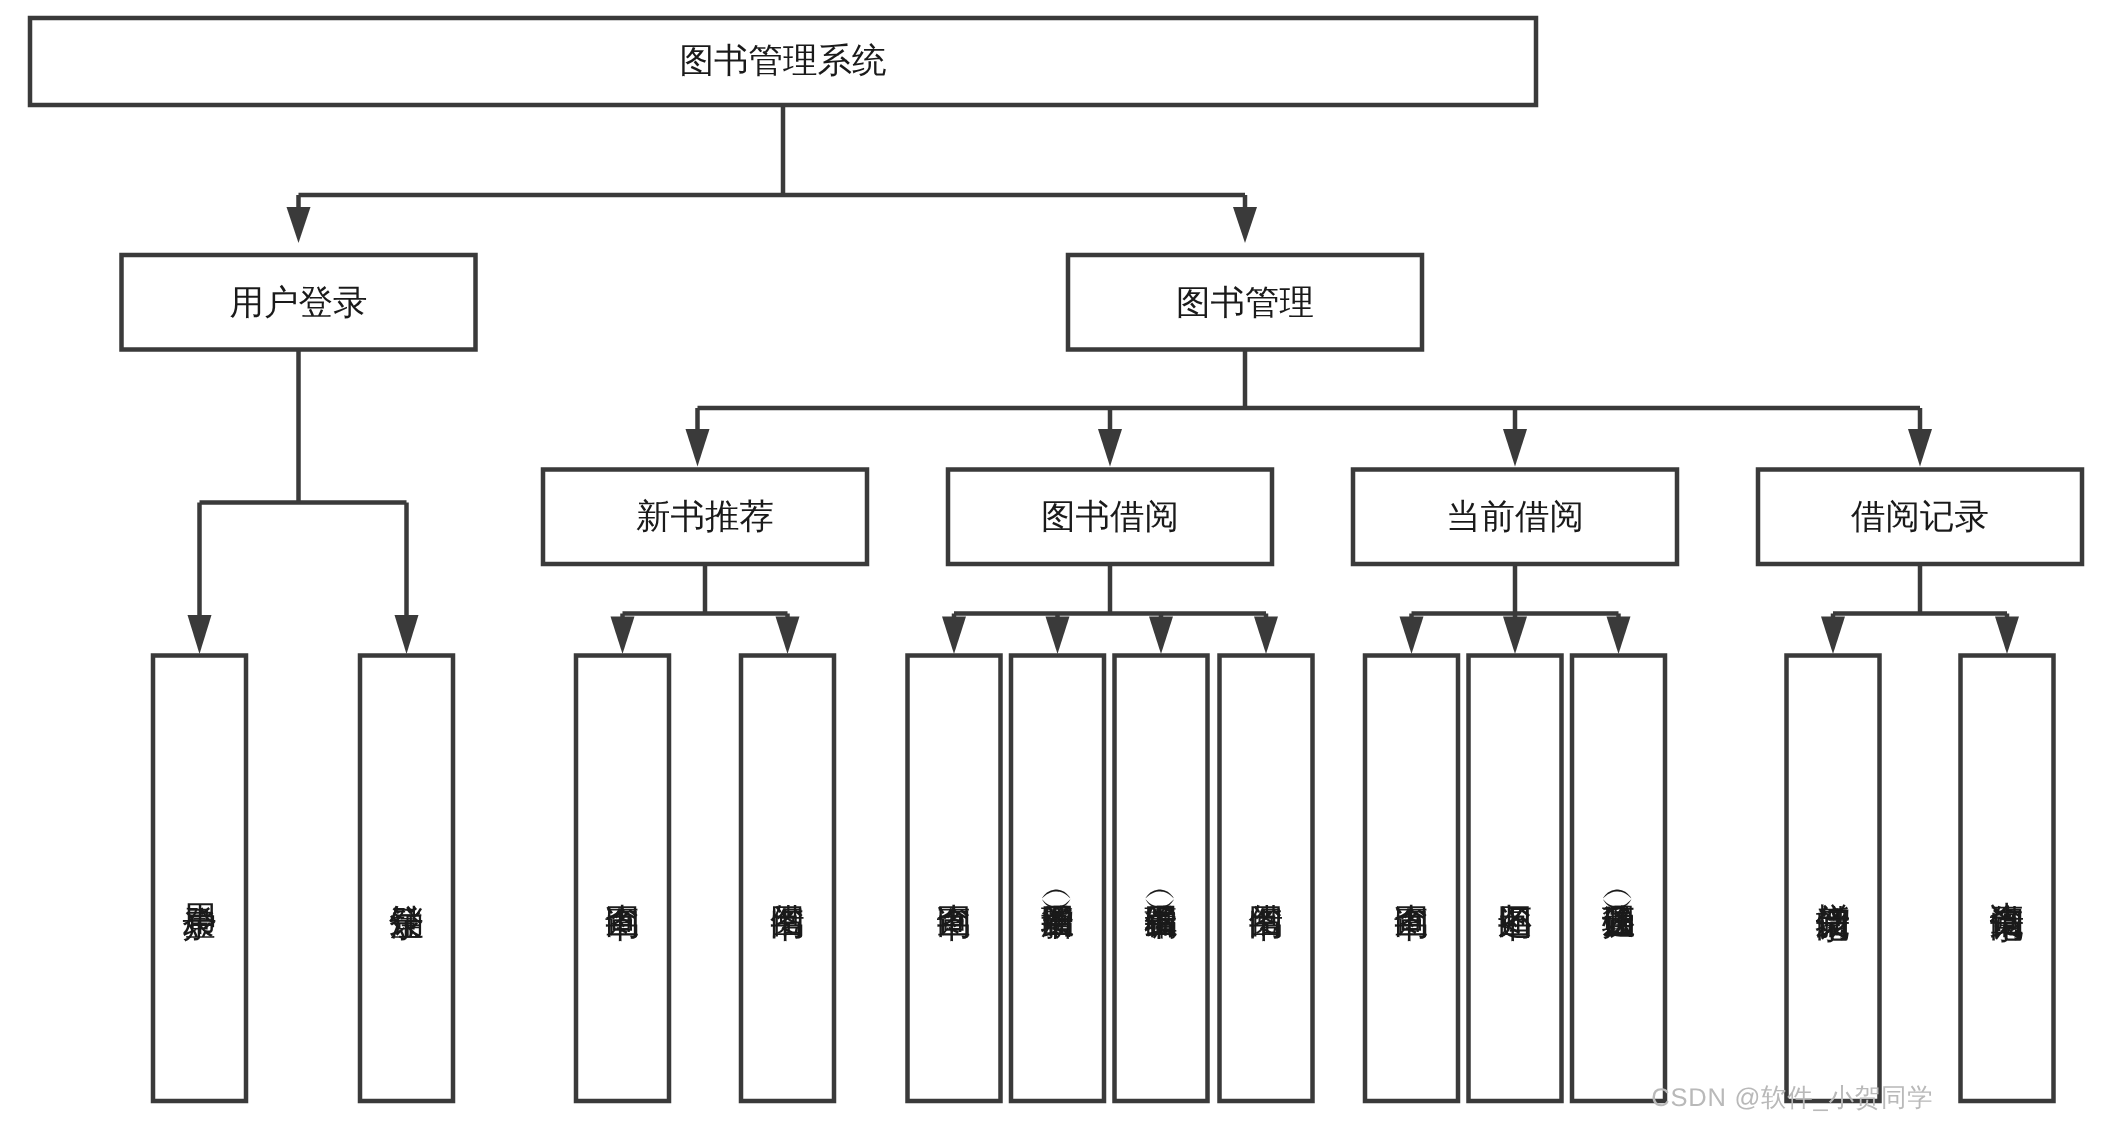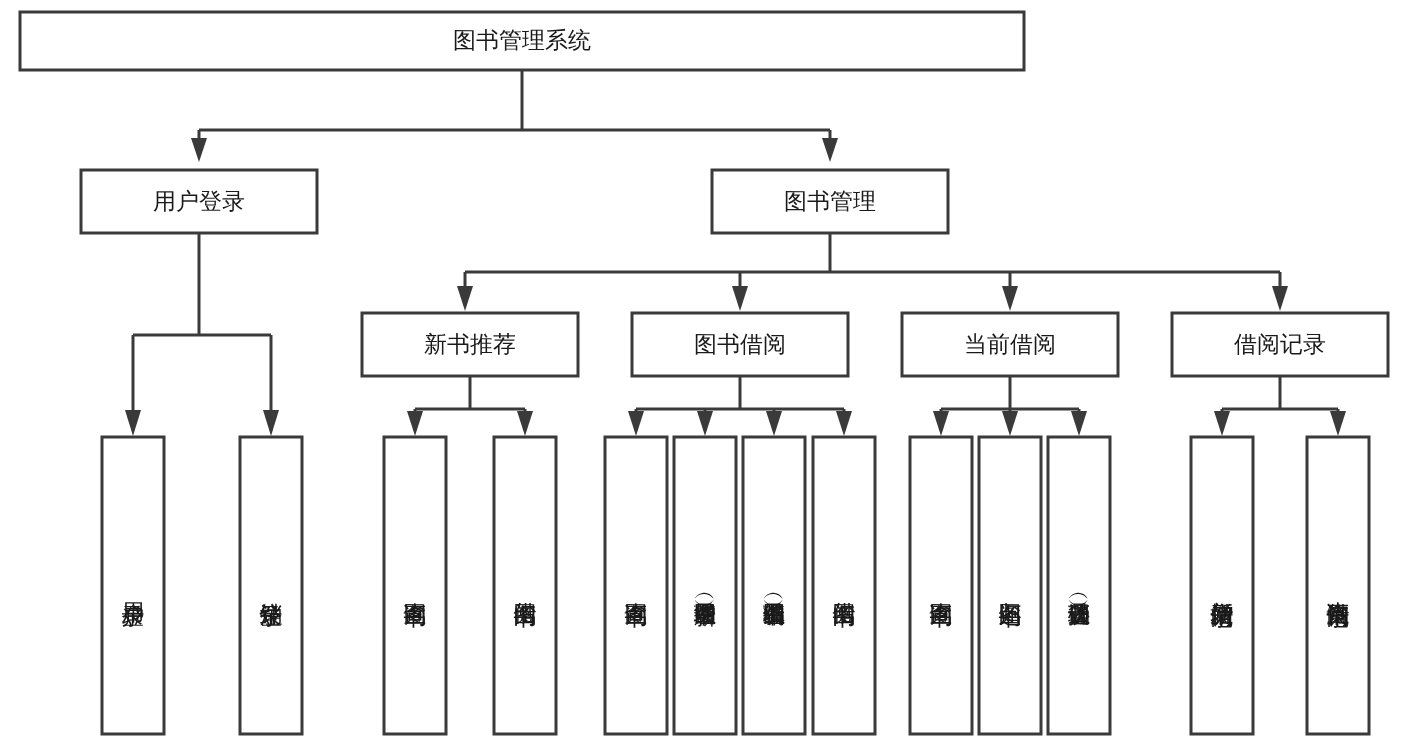--- a/index.html
+++ b/index.html
@@ -226,14 +226,15 @@
   <div class="leaf-label-wrap tight" style="left:743px; top:437px; width:62px; height:297px;">编辑图书（管理员）</div>
   <div class="leaf-label-wrap" style="left:813px; top:437px; width:62px; height:297px;">借阅图书</div>
 
   <div class="leaf-label-wrap" style="left:910px; top:437px; width:62px; height:297px;">查询图书</div>
   <div class="leaf-label-wrap" style="left:979px; top:437px; width:62px; height:297px;">归还图书</div>
   <div class="leaf-label-wrap tight" style="left:1048px; top:437px; width:62px; height:297px;">确认归还（管理员）</div>
 
   <div class="leaf-label-wrap" style="left:1191px; top:437px; width:62px; height:297px;">新增借阅记录</div>
   <div class="leaf-label-wrap" style="left:1307px; top:437px; width:62px; height:297px;">查询借阅记录</div>
 
+  <div class="watermark">CSDN @软件_小贺同学</div>
 
 </div>
 
 </body></html>

